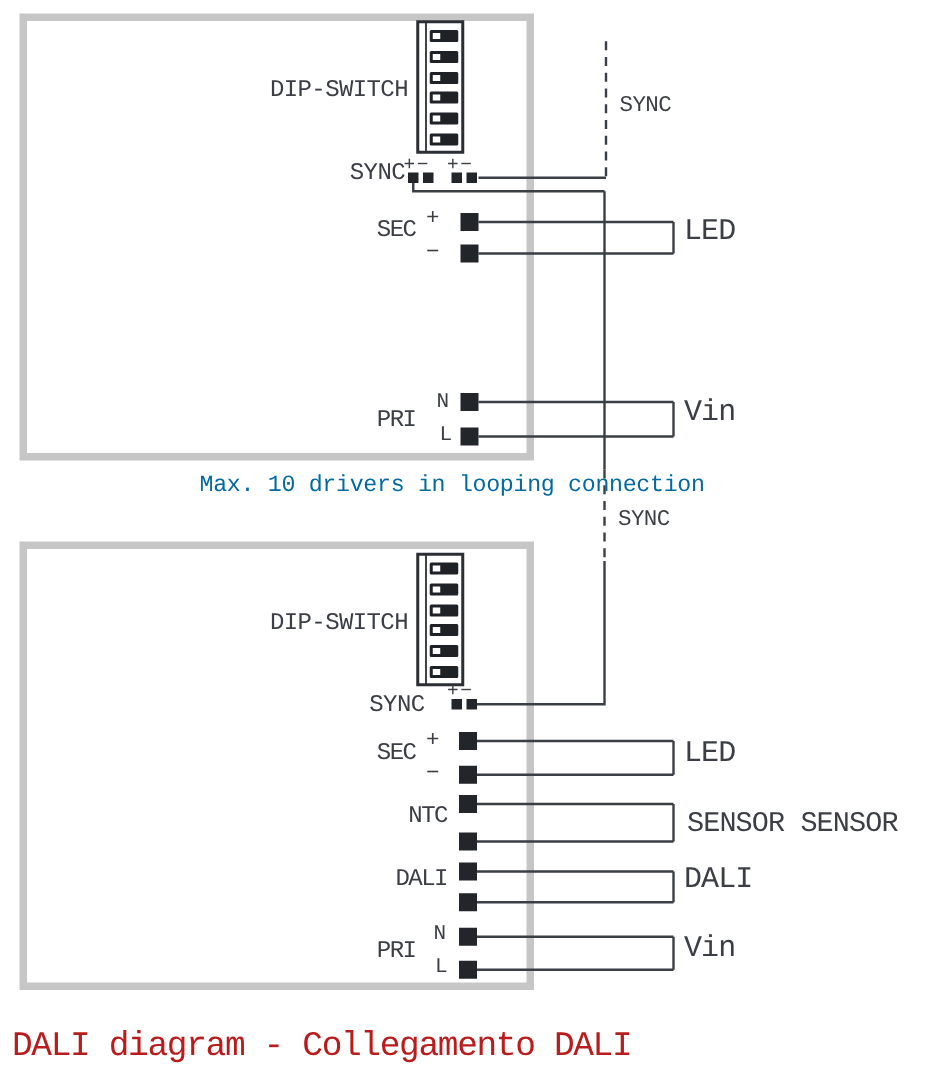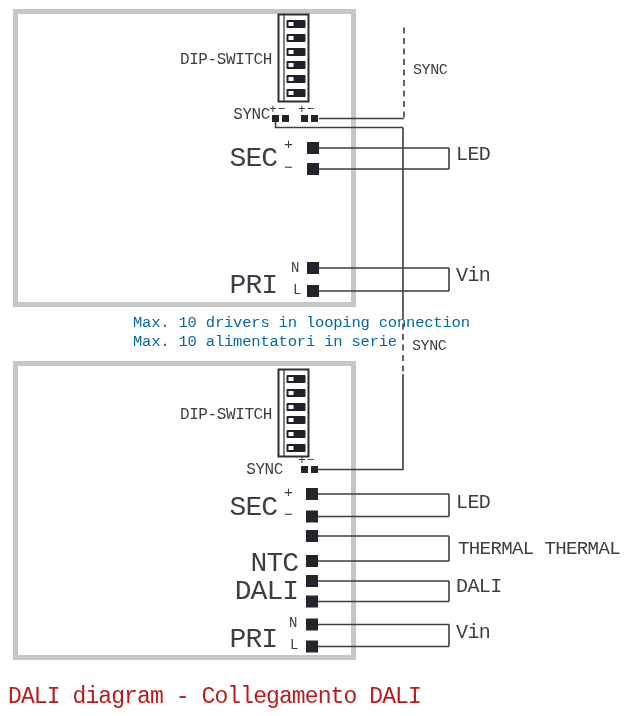--- a/index.html
+++ b/index.html
@@ -5,40 +5,40 @@
   html,body{margin:0;padding:0;background:#fff;}
   .canvas{
     position:relative;width:628px;height:716px;background:#fff;
     font-family:Liberation Mono, monospace;color:#3b3e44;overflow:hidden;
   }
   .box{position:absolute;border:5px solid #c6c6c6;box-sizing:border-box;background:transparent;}
   #box1{left:13px;top:9px;width:343px;height:298px;}
   #box2{left:13px;top:361px;width:343px;height:299px;}
   svg.wires{position:absolute;left:0;top:0;}
   .lbl{position:absolute;white-space:nowrap;line-height:1;letter-spacing:-0.4px;color:#3b3e44;}
-  .big{font-size:28px;letter-spacing:-1px;}
+  .big{font-size:16px;letter-spacing:-1px;}
   .mid{font-size:16px;}
   .out{font-size:20px;letter-spacing:-0.6px;}
   .sign{font-size:15px;}
   .pm{font-size:13px;letter-spacing:1px;}
   .nl{font-size:14px;}
   .buslbl{font-size:15px;}
   .note{position:absolute;left:133px;top:314px;font-size:15.5px;line-height:19px;letter-spacing:-0.2px;color:#0369a1;}
   .caption{position:absolute;left:8px;top:684px;font-size:23px;letter-spacing:-0.9px;color:#b91c1c;}
   
   #d1-dip{right:356px;top:52px;}   #d1-sync{right:358px;top:107px;}
   #d1-pm1{left:269px;top:103px;}   #d1-pm2{left:298px;top:103px;}
   #d1-sec{right:351px;top:145px;}  #d1-plus{left:284px;top:138px;} #d1-minus{left:284px;top:161px;}
   #d1-pri{right:351px;top:272px;}  #d1-n{left:291px;top:261px;}    #d1-l{left:293px;top:283px;}
   #d1-led{left:456px;top:145px;}   #d1-vin{left:456px;top:266px;}
   #sync-top{left:413px;top:63px;}  #sync-mid{left:412px;top:339px;}
   #d2-dip{right:356px;top:407px;}  #d2-sync{right:345px;top:462px;}
   #d2-pm1{left:298px;top:454px;}
   #d2-sec{right:351px;top:494px;}  #d2-plus{left:284px;top:486px;} #d2-minus{left:284px;top:508px;}
-  #d2-ntc{right:330px;top:550px;}  #d2-dali{right:330px;top:578px;}
+  #d2-ntc{right:330px;top:536px;}  #d2-dali{right:330px;top:578px;}
   #d2-pri{right:351px;top:626px;}  #d2-n{left:289px;top:616px;}    #d2-l{left:290px;top:638px;}
   #d2-led{left:456px;top:493px;}
   #d2-thermal{left:458px;top:540px;font-size:19px;letter-spacing:-0.6px;}
   #d2-dalibus{left:456px;top:577px;} #d2-vin{left:456px;top:623px;}
 </style>
 </head>
 <body>
 
 <div class="canvas">
 
@@ -132,34 +132,33 @@
   <div class="lbl nl" id="d1-n">N</div>
   <div class="lbl nl" id="d1-l">L</div>
   <div class="lbl out" id="d1-led">LED</div>
   <div class="lbl out" id="d1-vin">Vin</div>
 
   <div class="lbl buslbl" id="sync-top">SYNC</div>
   <div class="lbl buslbl" id="sync-mid">SYNC</div>
 
   <div class="note">
     <div>Max. 10 drivers in looping connection</div>
-    <div>Max. 10 alimentatori in serie</div>
   </div>
 
   <div class="lbl mid" id="d2-dip">DIP-SWITCH</div>
   <div class="lbl mid" id="d2-sync">SYNC</div>
   <div class="lbl pm" id="d2-pm1"><span>+</span><span>−</span></div>
   <div class="lbl big" id="d2-sec">SEC</div>
   <div class="lbl sign" id="d2-plus">+</div>
   <div class="lbl sign" id="d2-minus">−</div>
   <div class="lbl big" id="d2-ntc">NTC</div>
   <div class="lbl big" id="d2-dali">DALI</div>
   <div class="lbl big" id="d2-pri">PRI</div>
   <div class="lbl nl" id="d2-n">N</div>
   <div class="lbl nl" id="d2-l">L</div>
   <div class="lbl out" id="d2-led">LED</div>
-  <div class="lbl" id="d2-thermal">THERMAL THERMAL</div>
+  <div class="lbl" id="d2-thermal">SENSOR SENSOR</div>
   <div class="lbl out" id="d2-dalibus">DALI</div>
   <div class="lbl out" id="d2-vin">Vin</div>
 
   <div class="caption">DALI diagram - Collegamento DALI</div>
 
 </div>
 
 </body></html>

